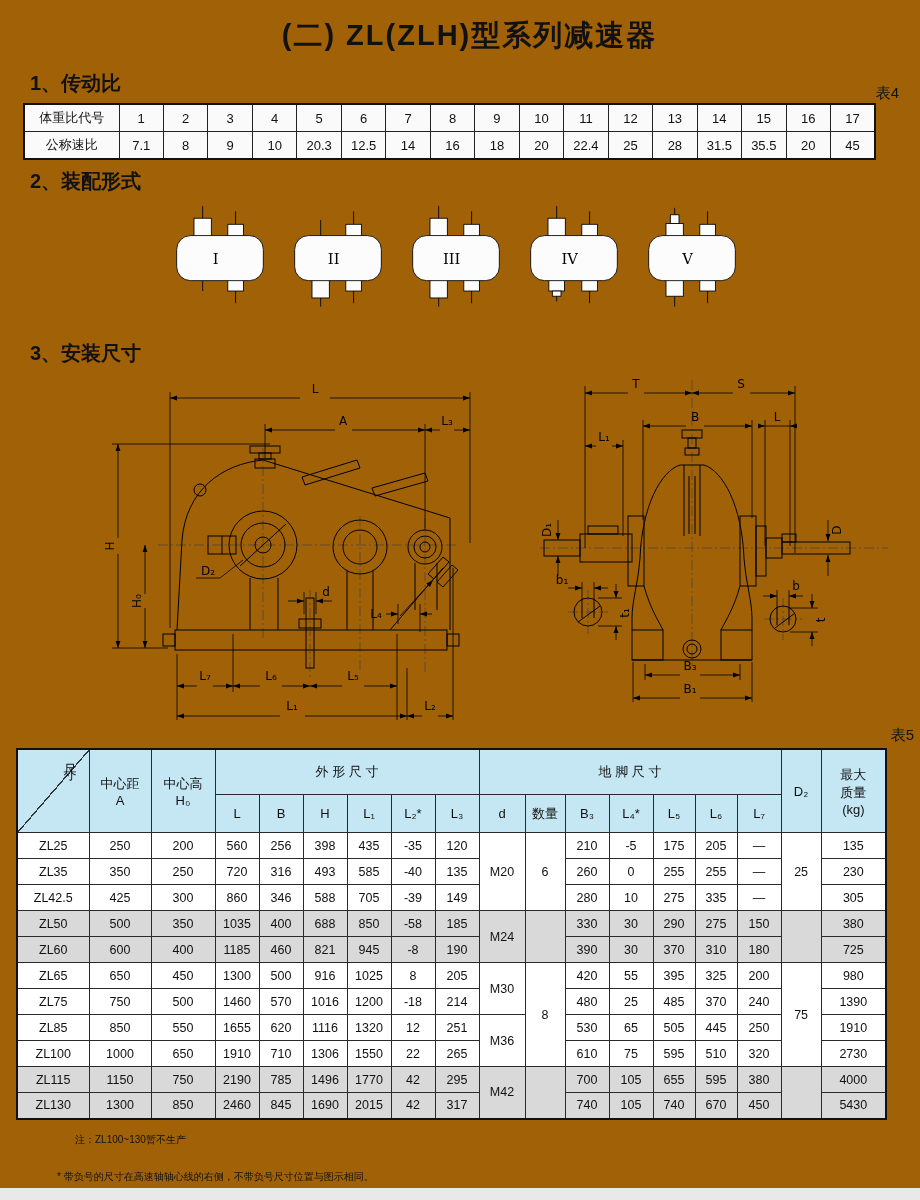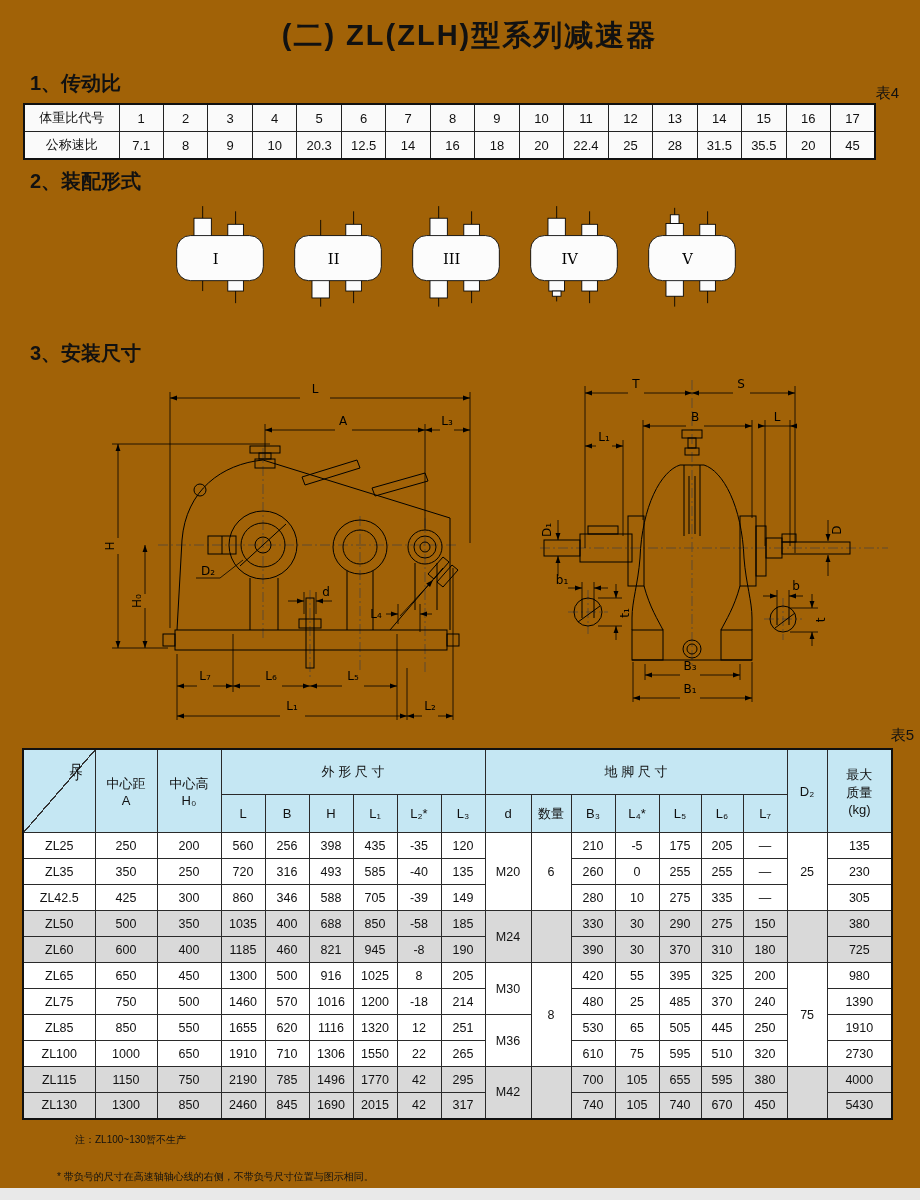--- a/index.html
+++ b/index.html
@@ -8,21 +8,21 @@
   .title{position:absolute;top:16px;left:0;width:100%;text-align:center;
          font-size:29px;font-weight:bold;letter-spacing:2px;}
   .sec{position:absolute;font-size:20px;font-weight:bold;}
   .cap{position:absolute;font-size:15px;}
   table{border-collapse:collapse;}
   
   .t4{position:absolute;left:23px;top:103px;width:853px;table-layout:fixed;
       border:2px solid #111;background:#e6e6e6;}
   .t4 td{border:1px solid #222;height:26px;text-align:center;font-size:13px;background:#fafafa;padding:0;}
   
-  .t5{position:absolute;left:22px;top:748px;width:869px;table-layout:fixed;border:2px solid #111;}
+  .t5{position:absolute;left:16px;top:748px;width:869px;table-layout:fixed;border:2px solid #111;}
   .t5 td{border:1px solid #2a2a2a;text-align:center;font-size:12.5px;background:#fff;padding:0;
          overflow:hidden;}
   .t5 tr.hd td{background:#c5e7f3;font-size:13px;}
   .t5 tr.bd{height:26px;}
   .t5 tr.g td{background:#d9d9d9;}
   .t5 td.w{background:#fff;}
   .corner{position:relative;height:82px;
           background:linear-gradient(to bottom right,#c5e7f3 49.4%,#333 49.4%,#333 50.6%,#c5e7f3 50.6%);}
   .corner .ct{position:absolute;top:3px;right:10px;writing-mode:vertical-rl;letter-spacing:4px;}
   .corner .cb{position:absolute;bottom:3px;left:9px;writing-mode:vertical-rl;letter-spacing:4px;}

